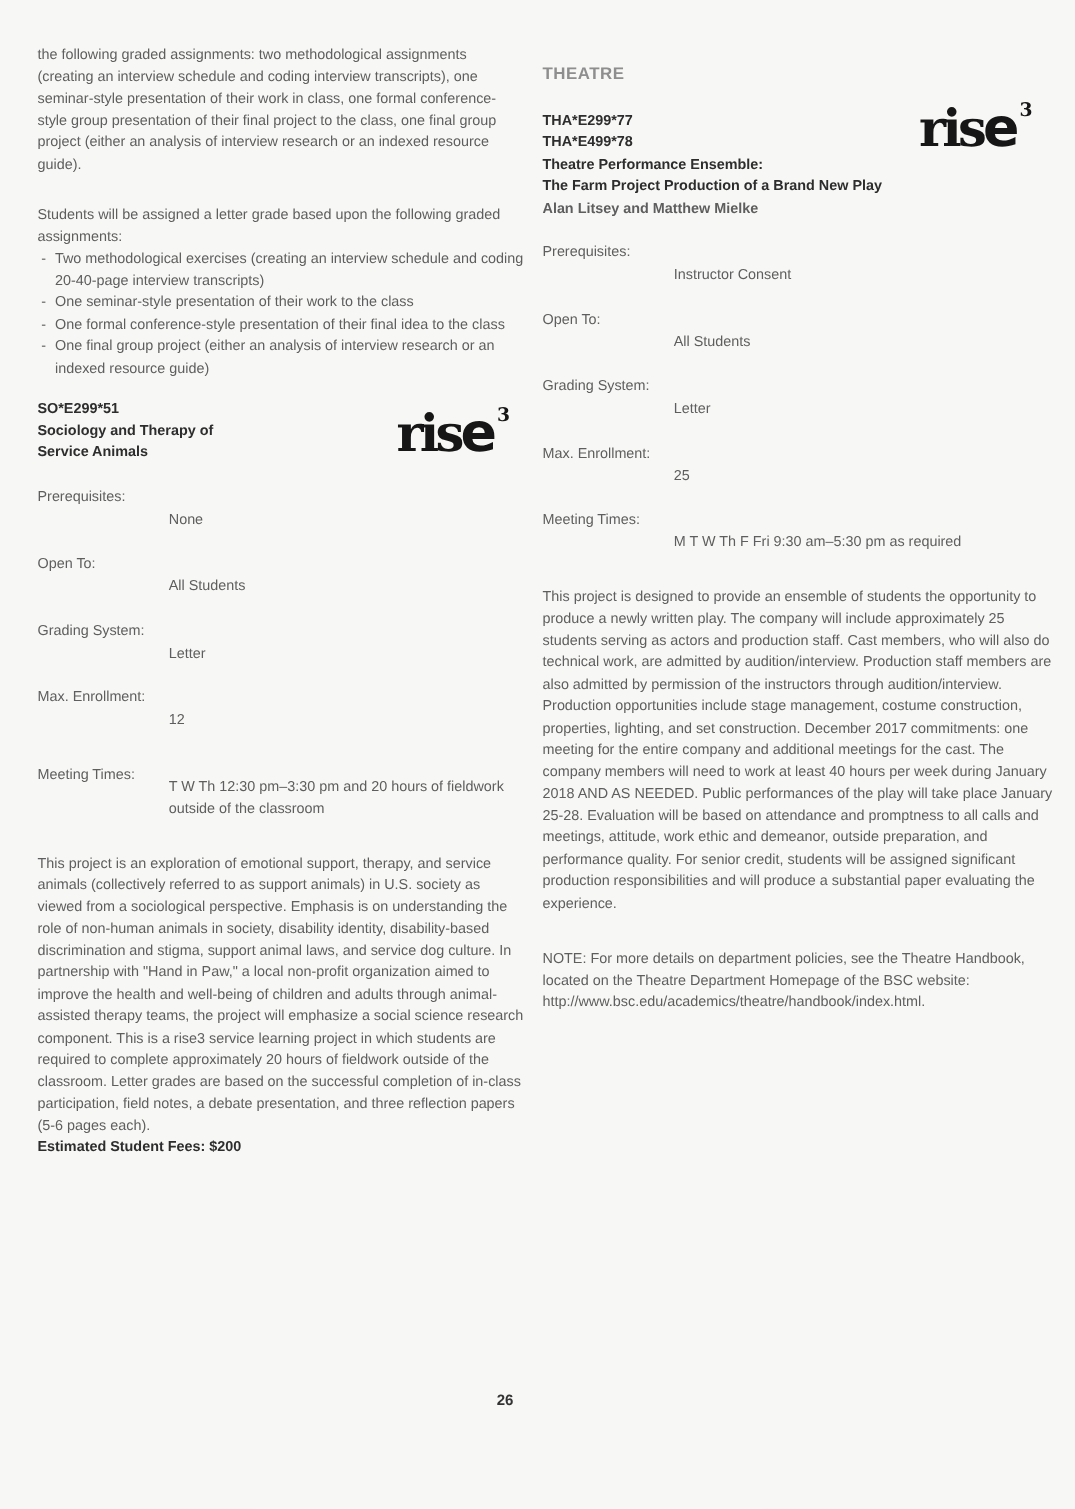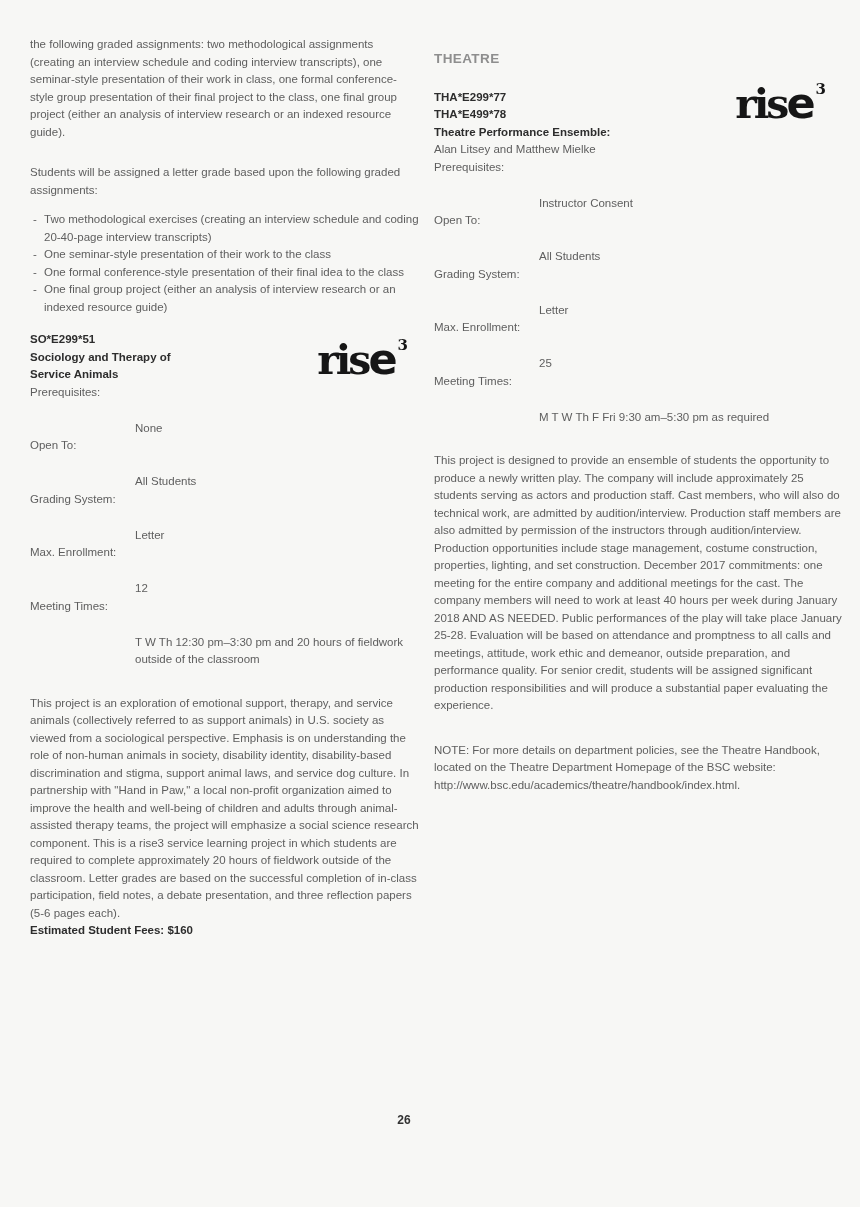--- a/index.html
+++ b/index.html
@@ -33,24 +33,24 @@
   .section-heading {
     font-weight: bold;
     font-size: 13.5px;
     letter-spacing: 0.4px;
     color: #8e8e8e;
     margin: 14px 0 21px 0;
   }
 
   .course-header { position: relative; }
   .course-line { font-weight: bold; color: #2d2d2d; }
-  .instructor-line { color: #5e5e5e; }
+  .instructor-line { color: #5e5e5e; font-weight: bold; }
 
   .details { margin: 0; }
-  .detail-row { display: flex; }
+  .detail-row { display: flex; align-items: center; }
   .detail-label { flex: 0 0 105px; }
   .detail-value { flex: 1; margin-top: 36px; }
 
   .desc-block { margin-top: 26px; }
   .note-block { margin-top: 27px; }
 
   .rise-logo {
     position: absolute;
     white-space: nowrap;
     color: #161616;
@@ -92,21 +92,21 @@
 </style>
 </head>
 <body>
 
 <div class="page">
   <div class="columns">
 
     <div class="col-left">
       <p class="para" style="margin-bottom:23px">the following graded assignments: two methodological assignments (creating an interview schedule and coding interview transcripts), one seminar-style presentation of their work in class, one formal conference-style group presentation of their final project to the class, one final group project (either an analysis of interview research or an indexed resource guide).</p>
 
-      <p class="para" style="margin-bottom:12px">Students will be assigned a letter grade based upon the following graded assignments:</p>
+      <p class="para" style="margin-bottom:0">Students will be assigned a letter grade based upon the following graded assignments:</p>
 
       <div class="bullet-list">
         <div class="bullet">
           <span class="dash">-</span>
           <span class="bullet-text">Two methodological exercises (creating an interview schedule and coding 20-40-page interview transcripts)</span>
         </div>
         <div class="bullet">
           <span class="dash">-</span>
           <span class="bullet-text">One seminar-style presentation of their work to the class</span>
         </div>
@@ -146,33 +146,34 @@
             <span class="detail-value">12</span>
           </div>
           <div class="detail-row">
             <span class="detail-label">Meeting Times:</span>
             <span class="detail-value">T W Th 12:30 pm–3:30 pm and 20 hours of fieldwork outside of the classroom</span>
           </div>
         </div>
       </div>
 
       <p class="para desc-block" style="margin-bottom:0">This project is an exploration of emotional support, therapy, and service animals (collectively referred to as support animals) in U.S. society as viewed from a sociological perspective. Emphasis is on understanding the role of non-human animals in society, disability identity, disability-based discrimination and stigma, support animal laws, and service dog culture. In partnership with "Hand in Paw," a local non-profit organization aimed to improve the health and well-being of children and adults through animal-assisted therapy teams, the project will emphasize a social science research component. This is a rise3 service learning project in which students are required to complete approximately 20 hours of fieldwork outside of the classroom. Letter grades are based on the successful completion of in-class participation, field notes, a debate presentation, and three reflection papers (5-6 pages each).</p>
-      <div class="bold">Estimated Student Fees: $160</div>
+      <div class="bold">Estimated Student Fees: $200</div>
     </div>
 
     <div class="col-right">
       <div class="section-heading">THEATRE</div>
 
       <div class="course-header">
         <div class="rise-logo logo-right">
           <span class="rise-ris">ris</span><span class="rise-e">e</span><span class="rise-sup">3</span>
         </div>
         <div class="course-line">THA*E299*77</div>
         <div class="course-line">THA*E499*78</div>
         <div class="course-line">Theatre Performance Ensemble:</div>
+        <div class="course-line">The Farm Project Production of a Brand New Play</div>
         <div class="instructor-line">Alan Litsey and Matthew Mielke</div>
 
         <div class="details">
           <div class="detail-row">
             <span class="detail-label">Prerequisites:</span>
             <span class="detail-value">Instructor Consent</span>
           </div>
           <div class="detail-row">
             <span class="detail-label">Open To:</span>
             <span class="detail-value">All Students</span>

